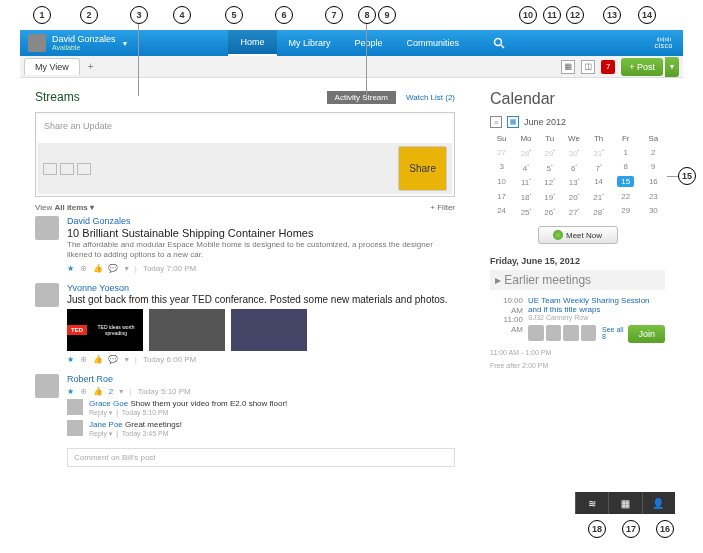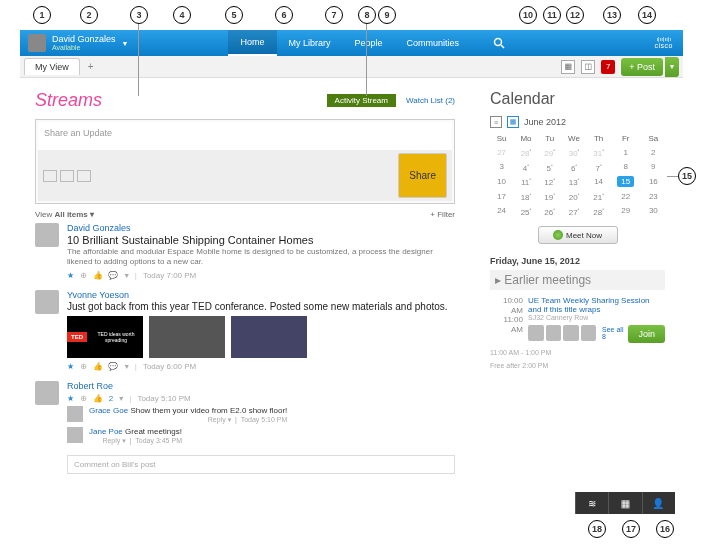--- a/index.html
+++ b/index.html
@@ -29,44 +29,44 @@
 .tab { background: #fff; border: 1px solid #ccc; border-bottom: none; padding: 3px 10px; font-size: 9px; margin-left: 4px; border-radius: 3px 3px 0 0; }
 .tab-add { padding: 3px 8px; font-size: 10px; color: #888; cursor: pointer; }
 .sub-right { display: flex; align-items: center; gap: 6px; margin-right: 4px; }
 .icon-box { width: 14px; height: 14px; border: 1px solid #aaa; background: #fff; display:flex; align-items:center; justify-content:center; font-size:8px; color:#666; }
 .badge-red { width: 14px; height: 14px; background: #c00; color: #fff; font-size: 8px; display: flex; align-items: center; justify-content: center; border-radius: 2px; }
 .post-btn { background: linear-gradient(#7ac142, #5aa028); color: #fff; font-size: 9px; padding: 4px 8px; border-radius: 3px; display: flex; align-items: center; gap: 2px; }
 .post-drop { background: linear-gradient(#7ac142, #5aa028); color:#fff; width: 14px; height: 20px; display:flex; align-items:center; justify-content:center; font-size:7px; border-radius: 0 3px 3px 0; margin-left:-4px;}
 
 
 .main { position: absolute; top: 90px; left: 35px; width: 420px; }
-.streams-title { font-size: 18px; color: #ec4899; font-weight: normal; font-style: italic; }
+.streams-title { font-size: 12px; color: #14532d; font-weight: normal; }
 .streams-head { display: flex; align-items: center; margin-bottom: 8px; }
-.pill { background: #4d7c0f; color: #fff; font-size: 8px; padding: 2px 8px; border-radius: 0; margin-left: auto; }
+.pill { background: #737373; color: #fff; font-size: 8px; padding: 2px 8px; border-radius: 0; margin-left: auto; }
 .watch-link { font-size: 8px; color: #1a6bbf; margin-left: 10px; }
 .update-box { border: 1px solid #ccc; background: #fafafa; padding: 2px; }
 .update-input { width: 100%; border: none; padding: 6px; font-size: 9px; color: #999; background: #fff; min-height: 28px; }
 .update-bar { background: #eee; padding: 3px 5px; display: flex; align-items: center; }
 .update-bar .mini-ic { width: 14px; height: 12px; border: 1px solid #bbb; margin-right: 3px; }
 .share-btn { margin-left: auto; background: #eab308; border: 1px solid #ccc; padding: 16px 10px; font-size: 10px; border-radius: 2px; }
 .view-row { display: flex; align-items: center; margin: 6px 0 4px; font-size: 8px; color: #666; }
 .view-row .filter { margin-left: auto; }
 .post { display: flex; margin-bottom: 10px; }
 .post-av { width: 24px; height: 24px; background: #bbb; border-radius: 2px; margin-right: 8px; flex-shrink: 0; }
 .post-body { flex: 1; }
 .post-author { color: #1a6bbf; font-size: 9px; }
 .post-title { font-size: 11px; color: #222; margin: 1px 0; }
 .post-text { font-size: 8px; color: #777; line-height: 1.3; }
 .post-actions { display: flex; align-items: center; gap: 6px; margin-top: 3px; font-size: 8px; color: #aaa; }
 .star { color: #2a8ad4; }
 .sep { color: #ccc; }
 .thumb-row { display: flex; gap: 6px; margin: 4px 0; }
 .thumb { width: 76px; height: 42px; background: #000; display:flex; align-items:center; justify-content:center; color:#fff; font-size:6px; text-align:center;}
 .thumb.red { background: #000; }
-.nested-reply { display: flex; margin: 3px 0 0 0; text-align: right; }
+.nested-reply { display: flex; margin: 3px 0 0 0; }
 .reply-av { width: 16px; height: 16px; background: #bbb; margin-right: 6px; }
 .reply-body { font-size: 8px; }
 .reply-author { color: #1a6bbf; }
 .reply-meta { color: #aaa; font-size: 7px; margin-top: 1px; }
 .quote-marks { color: #bbb; font-size: 10px; }
 .comment-box { border: 1px solid #ddd; padding: 4px 6px; font-size: 8px; color: #aaa; margin-top: 6px; margin-left: 32px; }
 
 
 .side { position: absolute; top: 90px; left: 490px; width: 175px; }
 .cal-title { font-size: 16px; color: #555; margin-bottom: 8px; font-weight: normal; }

